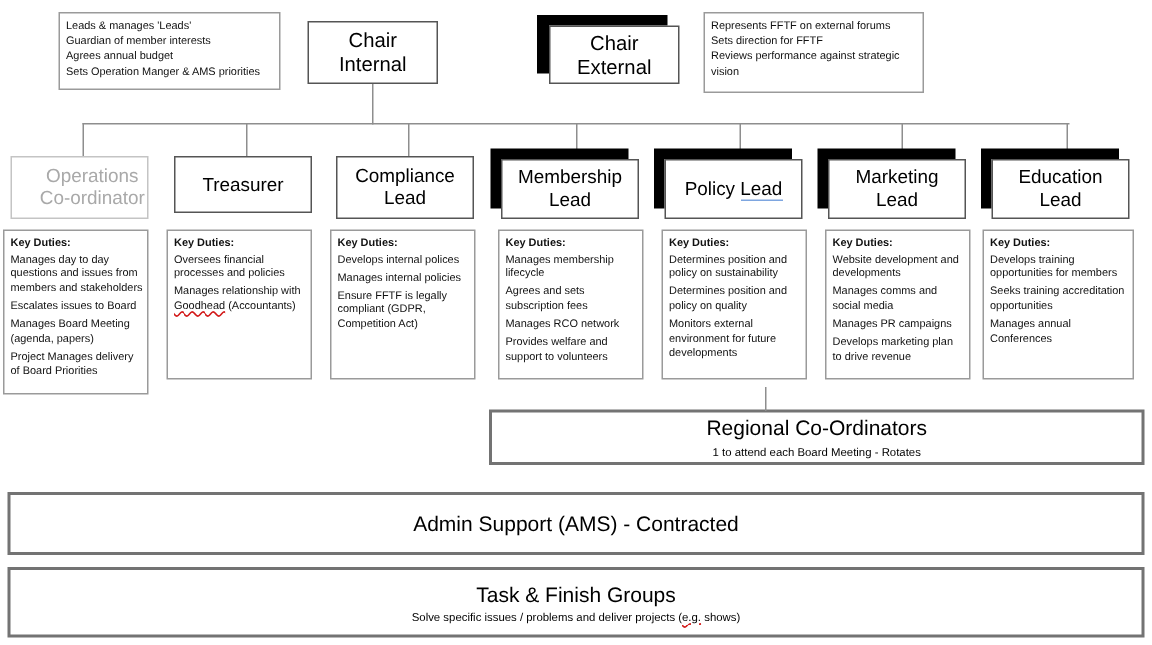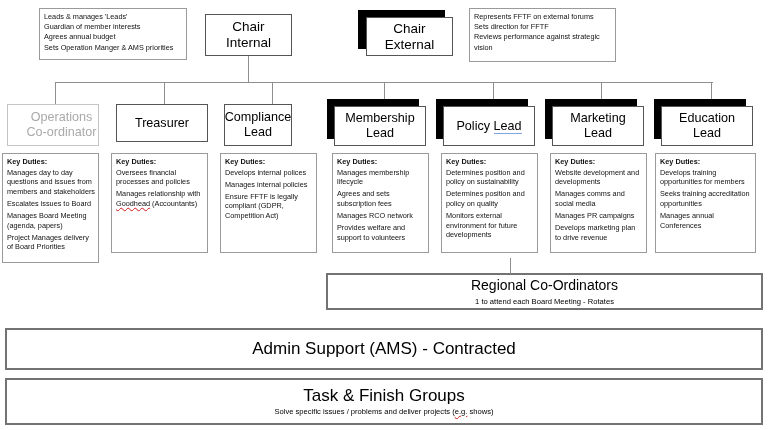--- a/index.html
+++ b/index.html
@@ -97,21 +97,21 @@
   }
   
   .wide {
     display: flex;
     flex-direction: column;
     align-items: center;
     justify-content: center;
     text-align: center;
     border: 2px solid #737373;
   }
-  .wide .t1 { font-size: 17px; line-height: 18px; }
+  .wide .t1 { font-size: 14px; line-height: 18px; }
   .wide .t2 { font-size: 7.6px; line-height: 11px; margin-top: 1px; }
   .regional .t1 { font-size: 14px; }
   .regional .t2 { font-size: 7.6px; margin-top: 2px; }
   
   .ln {
     position: absolute;
     background: #8e8e8e;
     z-index: 1;
   }
   .lnv { width: 1px; }
@@ -167,21 +167,21 @@
       <span>Co-ordinator</span>
     </div>
   </div>
 
   <div class="box role strong" style="left:116px; top:104px; width:92px; height:38px;">
     <div>
       <span>Treasurer</span>
     </div>
   </div>
 
-  <div class="box role strong" style="left:224px; top:104px; width:68px; height:42px;">
+  <div class="box role strong" style="left:224px; top:104px; width:92px; height:42px;">
     <div>
       <span>Compliance</span><br>
       <span>Lead</span>
     </div>
   </div>
 
   <div class="shadow" style="left:327px; top:99px; width:92px; height:40px;"></div>
   <div class="box role strong" style="left:334px; top:106px; width:92px; height:40px;">
     <div>
       <span>Membership</span><br>

